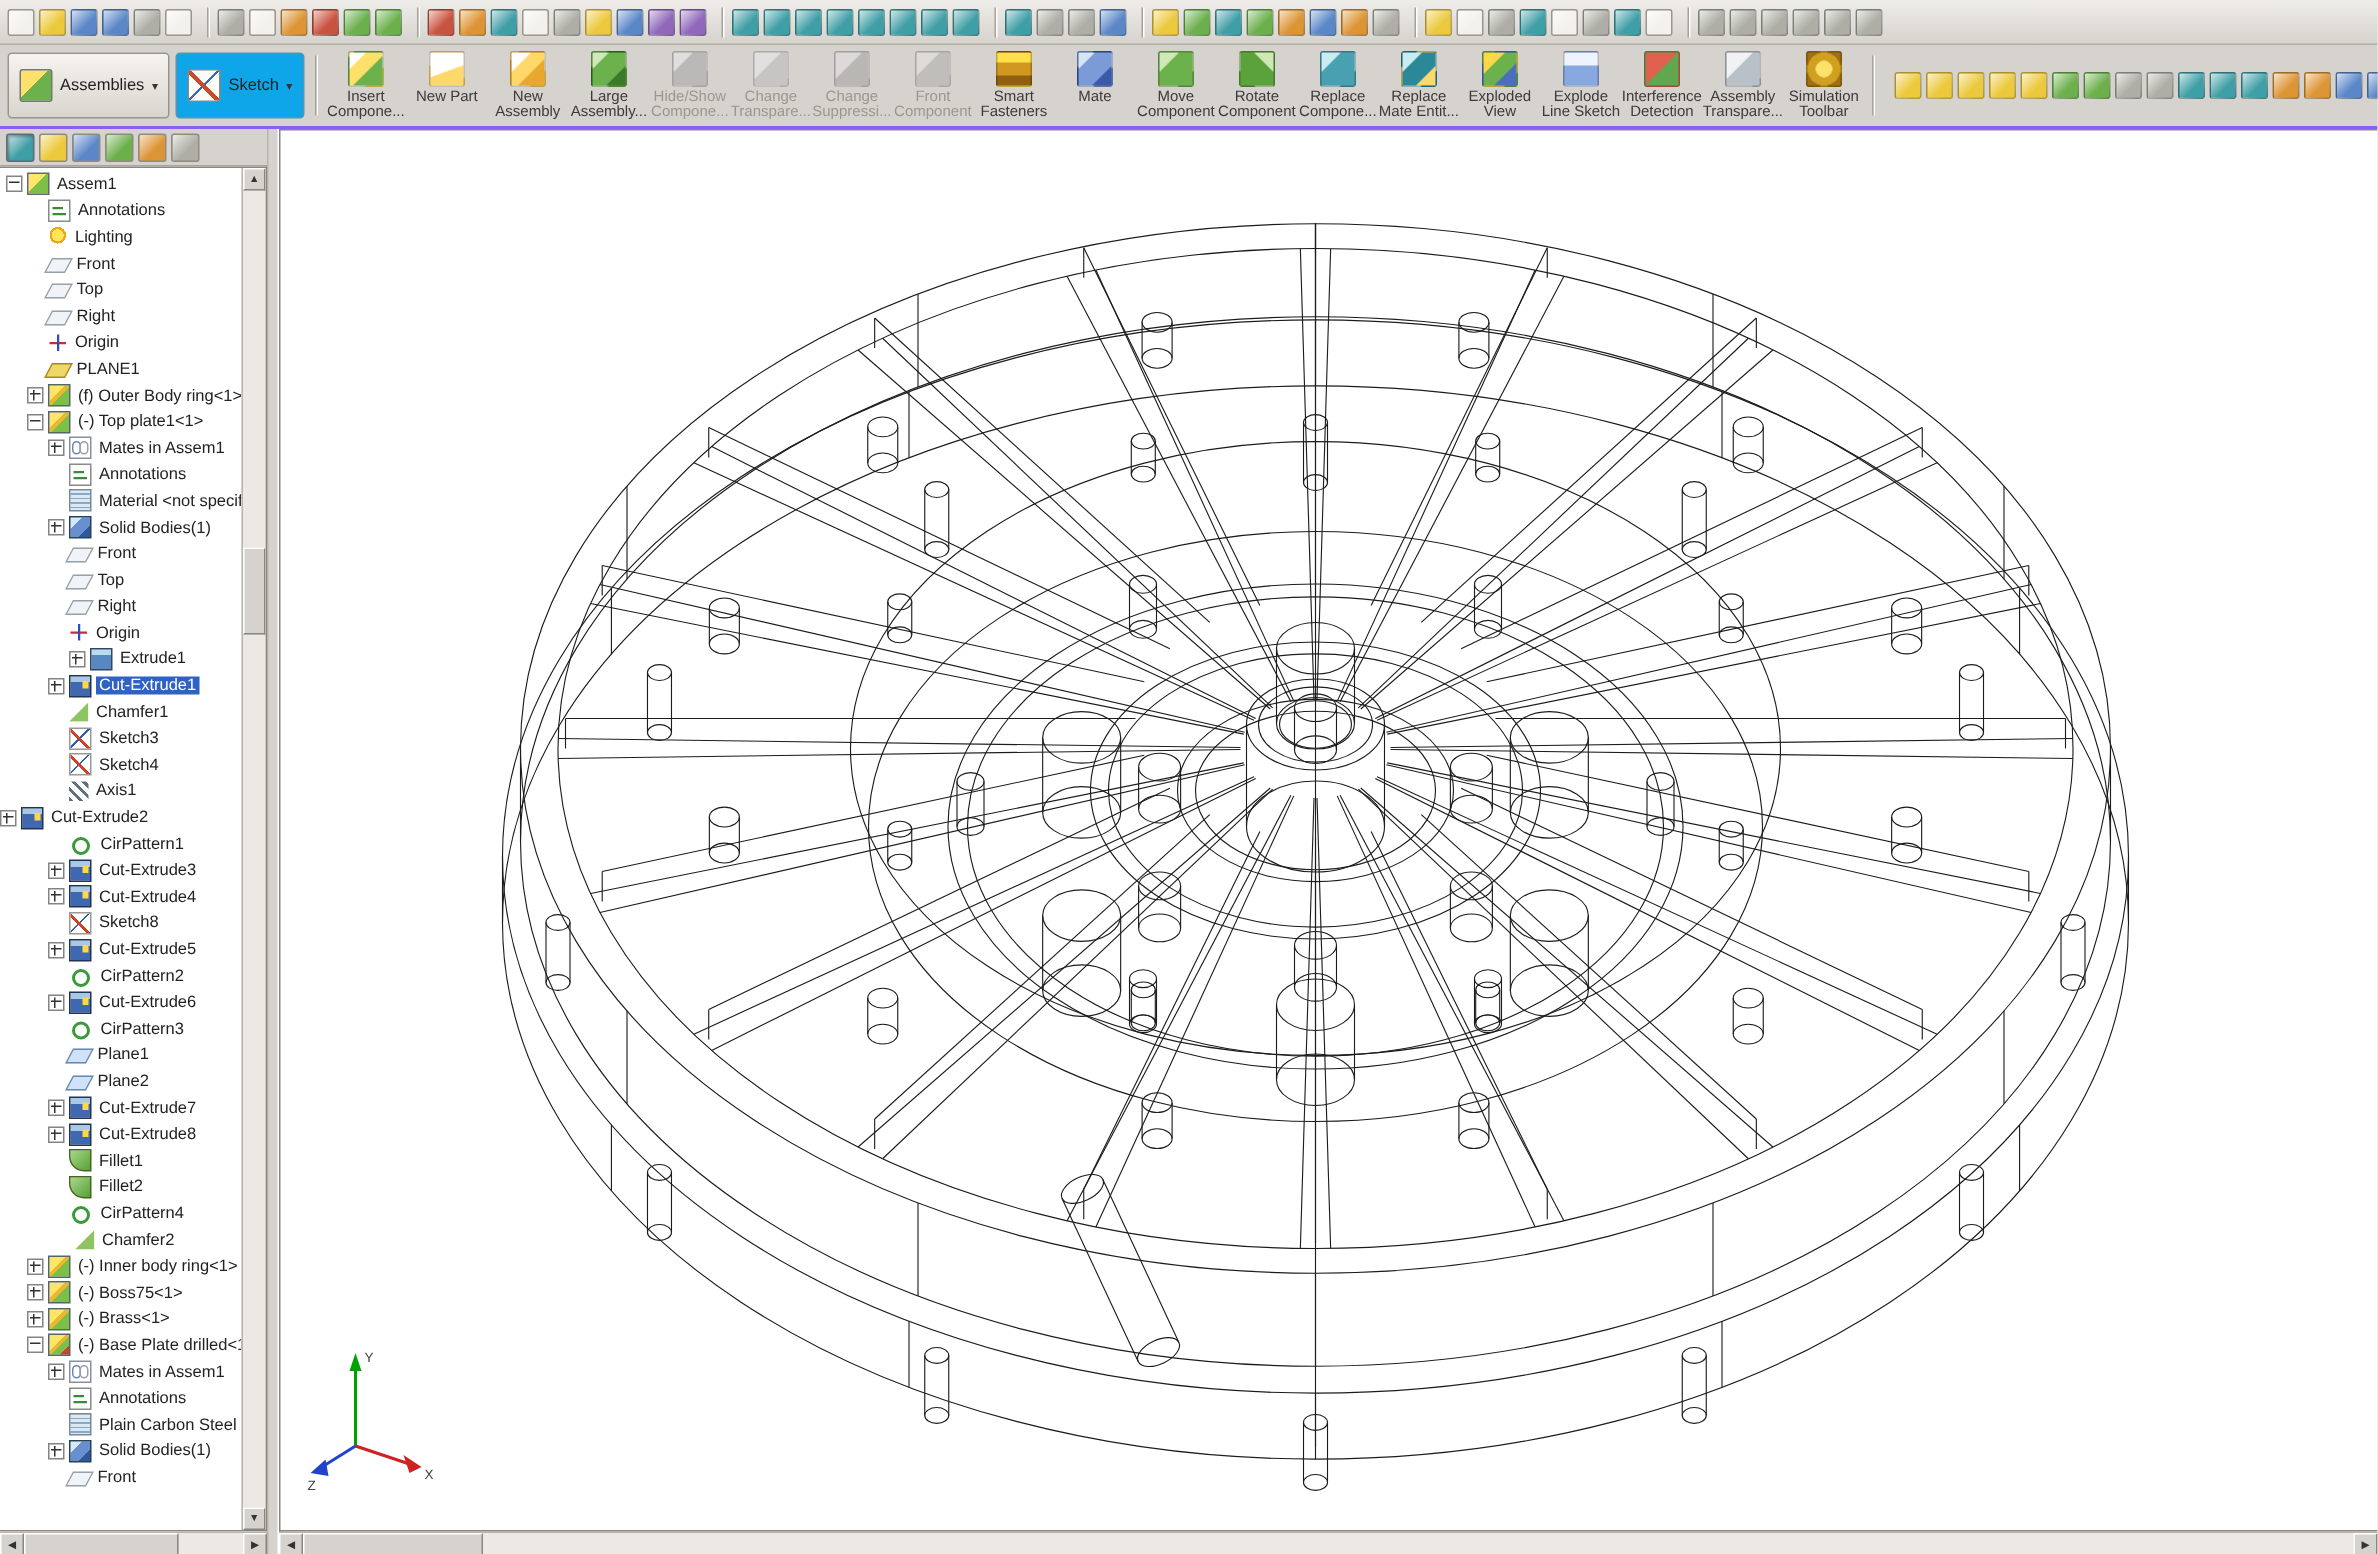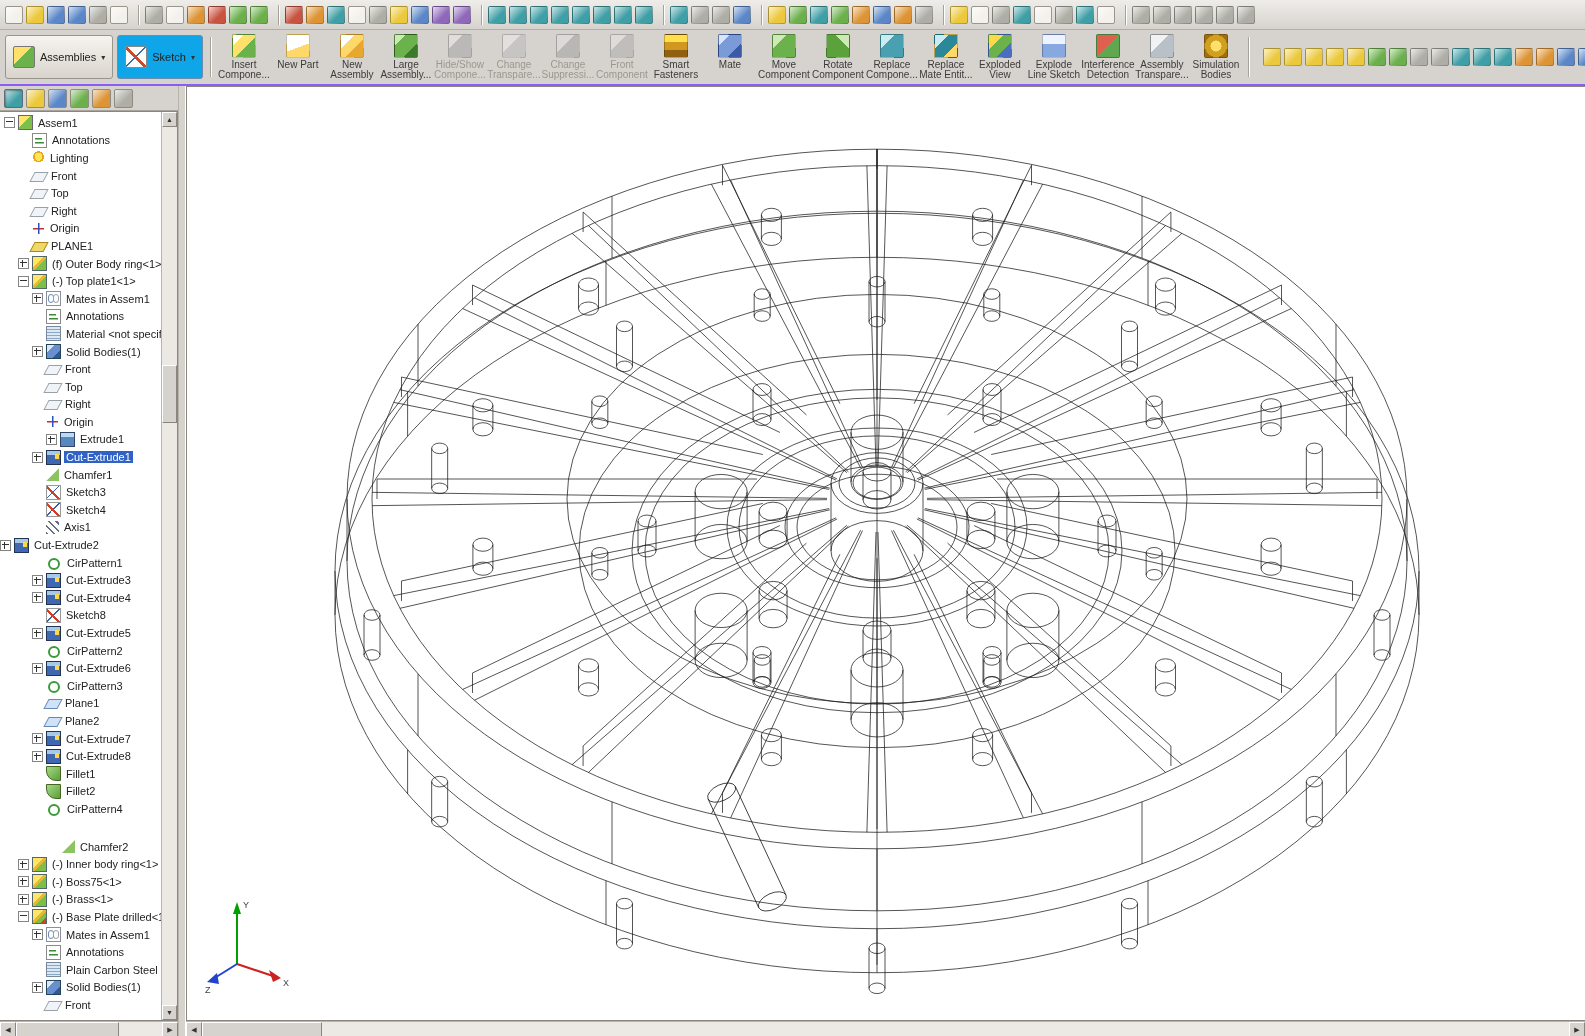--- a/index.html
+++ b/index.html
@@ -340,21 +340,21 @@
 
       <div class="big-btn">
         <span class="tbico tbi-assembly-transparency-icon"></span>
         <span class="bl">Assembly</span>
         <span class="bl">Transpare...</span>
       </div>
 
       <div class="big-btn">
         <span class="tbico tbi-simulation-toolbar-icon"></span>
         <span class="bl">Simulation</span>
-        <span class="bl">Bodies</span>
+        <span class="bl">Toolbar</span>
       </div>
     </div>
 
   <div class="sep" style="height:40px;align-self:center"></div>
   <div class="filters">
 
   <span class="mini mc-yellow"></span>
       <span class="mini mc-yellow"></span>
       <span class="mini mc-yellow"></span>
       <span class="mini mc-yellow"></span>
@@ -621,21 +621,21 @@
             <span class="tico tico-fillet-icon"></span>
             <span class="tree-label">Fillet2</span>
           </div>
 
           <div class="tree-row" style="padding-left: 32px;">
             <span class="exp exp-none"></span>
             <span class="tico tico-cirpattern-icon"></span>
             <span class="tree-label">CirPattern4</span>
           </div>
 
-          <div class="tree-row" style="padding-left: 48px; margin-top: 20px;">
+          <div class="tree-row" style="padding-left: 36px;">
             <span class="exp exp-none"></span>
             <span class="tico tico-chamfer-icon"></span>
             <span class="tree-label">Chamfer2</span>
           </div>
 
           <div class="tree-row" style="padding-left: 18px; align-items: center;">
             <span class="exp exp-plus"></span>
             <span class="tico tico-part-icon"></span>
             <span class="tree-label">(-) Inner body ring&lt;1&gt;</span>
           </div>

